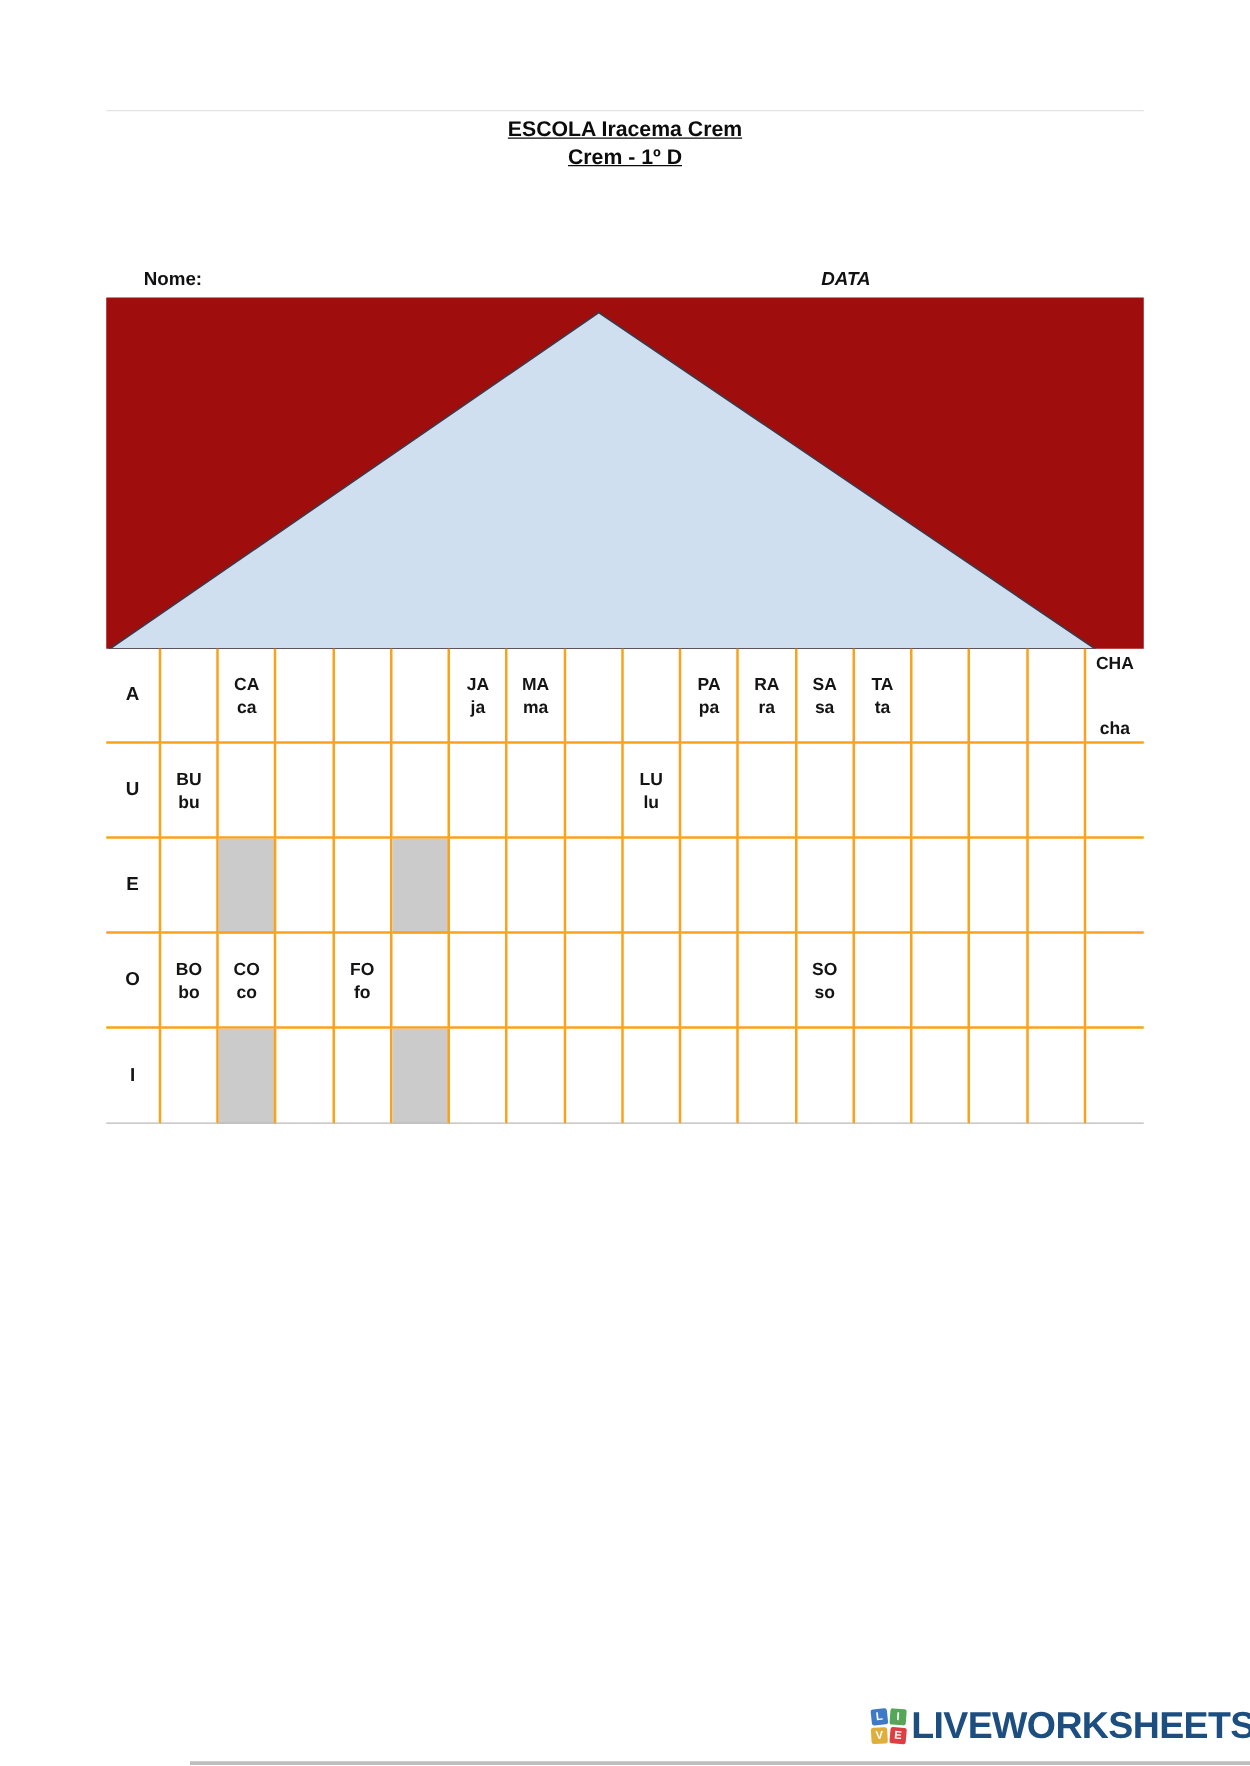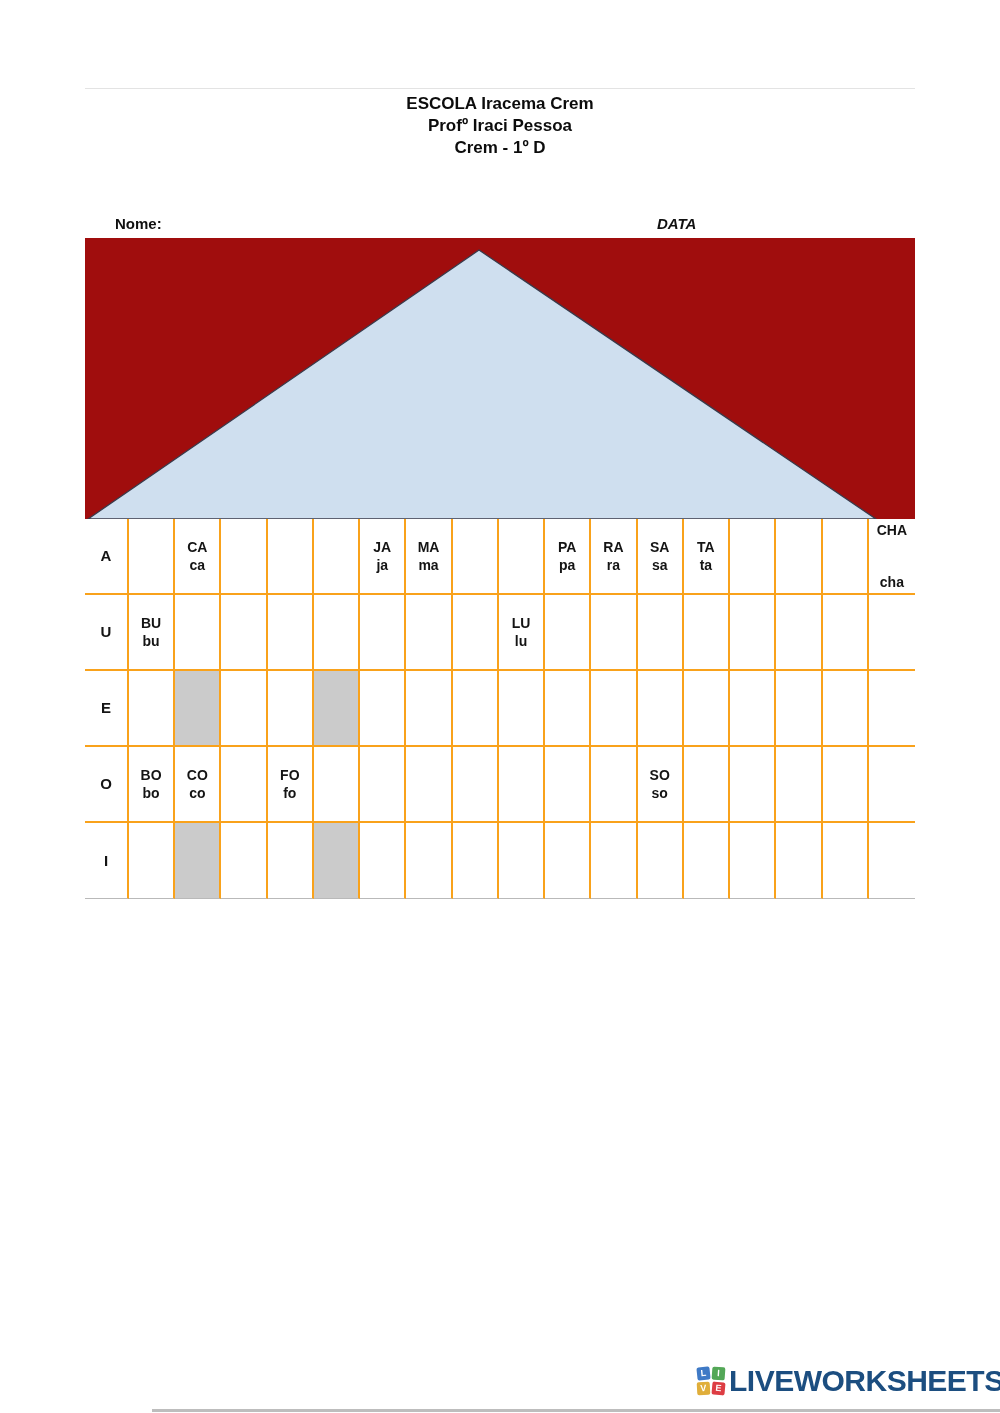--- a/index.html
+++ b/index.html
@@ -15,21 +15,21 @@
   .canvas{
     position:relative;width:1000px;height:1413px;background:#fff;overflow:hidden;
     font-family:"Liberation Sans",sans-serif;color:#111;
   }
   .sheet{
     position:absolute;left:85px;top:88px;width:830px;height:812px;
     border-top:1px solid #e3e3e3;background:#fff;
   }
   .header{
     position:absolute;top:4px;left:0;width:100%;text-align:center;
-    font-weight:bold;font-size:17px;line-height:22px;color:#0c0c0c;
+    font-weight:bold;font-size:17px;line-height:22px;color:#0c0c0c;text-decoration:underline;
   }
   .name-label{position:absolute;left:30px;top:126px;font-weight:bold;font-size:15px;}
   .date-label{position:absolute;left:572px;top:126px;font-weight:bold;font-size:15px;font-style:italic;}
   .banner{
     position:absolute;left:0;top:149px;width:830px;height:281px;
     background:var(--banner-red);
   }
   .banner svg{position:absolute;left:0;top:0;display:block;}
   .grid{
     position:absolute;left:0;top:430px;width:830px;
@@ -71,21 +71,20 @@
 </style>
 </head>
 <body>
 
 <div class="canvas">
 
   <div class="sheet">
 
     <div class="header">
       <div>ESCOLA Iracema Crem</div>
-      <div>Profº Iraci Pessoa</div>
       <div>Crem - 1º D</div>
     </div>
 
     <div class="name-label">Nome:</div>
     <div class="date-label">DATA</div>
 
     <div class="banner">
       <svg width="830" height="281" viewBox="0 0 830 281">
         <polygon points="3,281 394,12 791,281" fill="var(--triangle-blue)" stroke="var(--triangle-outline)" stroke-width="1.3"></polygon>
       </svg>

